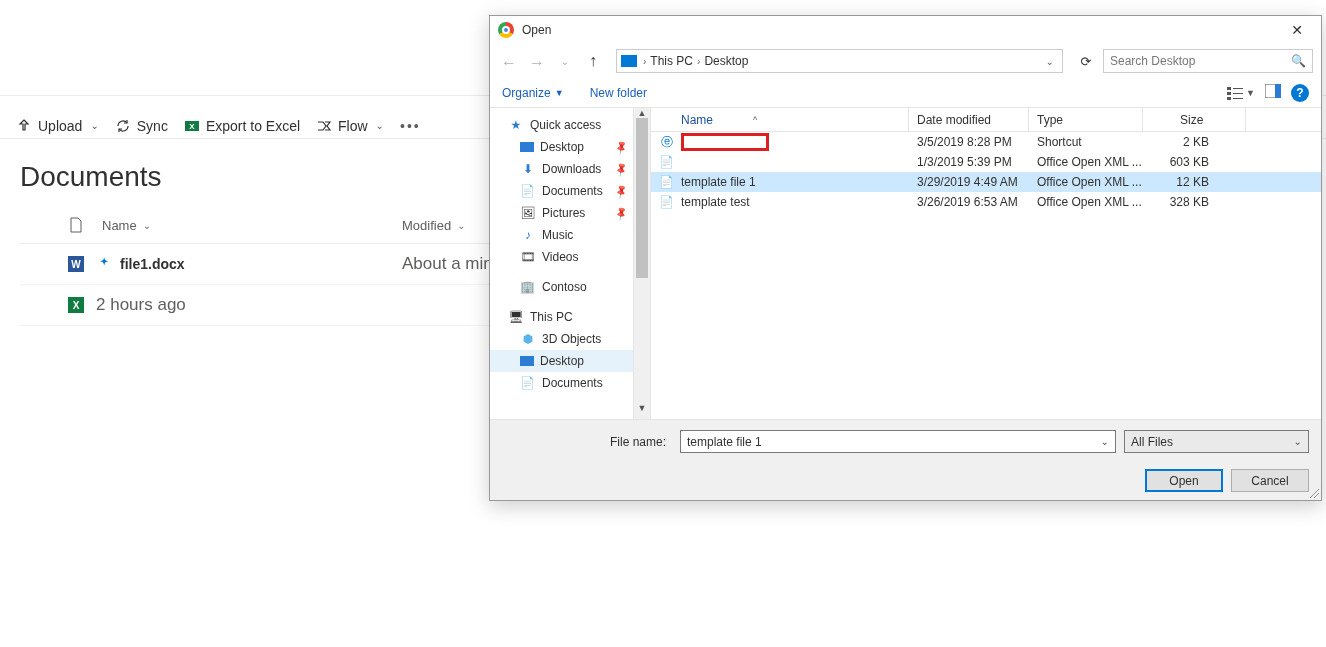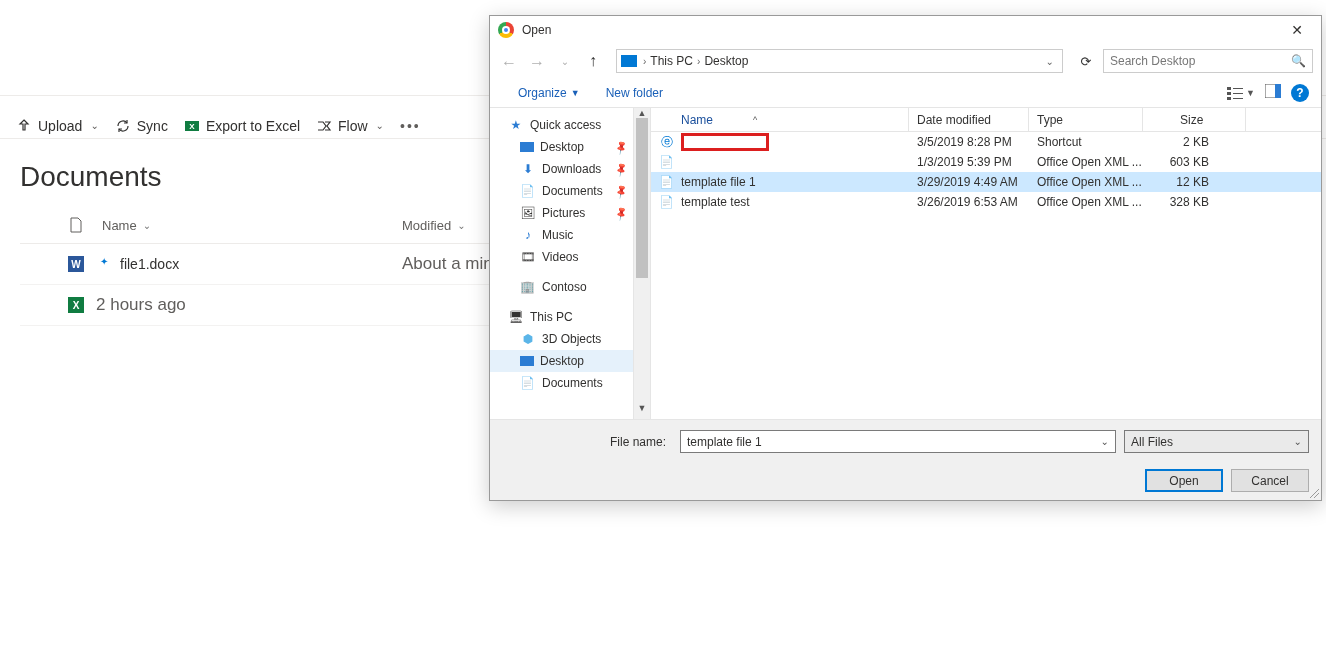--- a/index.html
+++ b/index.html
@@ -13,21 +13,21 @@
   .sp-toolbar .chev { font-size: 10px; color: #605e5c; margin-left: 2px; }
   .sp-toolbar .dots { letter-spacing: 2px; color: #605e5c; font-size: 14px; }
 
   .sp-body { padding: 10px 20px; }
   .sp-title { font-size: 28px; font-weight: 300; margin: 12px 0 18px 0; }
   .sp-list-header { display: flex; align-items: center; padding: 6px 0 10px 46px; border-bottom: 1px solid #edebe9; color: #605e5c; font-size: 13px; }
   .sp-col-name { width: 290px; display: flex; align-items: center; gap: 6px; }
   .sp-col-mod { width: 120px; display: flex; align-items: center; gap: 6px; margin-left: 10px; }
   .sp-doc-icon { width: 20px; display: flex; justify-content: center; }
   .sp-row { display: flex; align-items: center; padding: 10px 0 10px 46px; border-bottom: 1px solid #f3f2f1; font-size: 14px; }
-  .sp-row .fname { width: 290px; display: flex; align-items: center; gap: 10px; }
+  .sp-row .fname { width: 290px; display: flex; align-items: center; gap: 10px; font-weight: bold; }
   .sp-row .mod { width: 120px; color: #605e5c; font-size: 17px; margin-left:10px; }
   .new-burst { width: 10px; height: 10px; position: relative; }
   .new-burst::before { content: "✦"; color: #0078d4; font-size: 10px; position: absolute; top: -3px; left: -2px; }
 
   
   .dialog { position: absolute; left: 489px; top: 15px; width: 833px; height: 486px; background: #fff; border: 1px solid #999; box-shadow: 0 5px 20px rgba(0,0,0,0.2); display: flex; flex-direction: column; }
   .dlg-title { height: 28px; display: flex; align-items: center; padding: 0 4px 0 8px; font-size: 12px; }
   .dlg-title .chrome-icon { width: 16px; height: 16px; border-radius: 50%; background: conic-gradient(#ea4335 0 120deg,#fbbc05 120deg 240deg,#34a853 240deg 360deg); margin-right: 8px; position: relative; }
   .dlg-title .chrome-icon::after { content:""; position:absolute; inset:4px; background:#4285f4; border-radius:50%; border:2px solid #fff; }
   .dlg-title .spacer { flex: 1; }
@@ -38,21 +38,21 @@
   .nav-up { color:#333; }
   .addr-bar { flex: 1; height: 24px; border: 1px solid #ccc; display:flex; align-items:center; padding:0 4px; font-size:12px; gap:4px; margin: 0 6px; }
   .addr-bar .pc-icon { width:16px; height:12px; background:#0078d4; display:inline-block; margin-right:2px; }
   .addr-bar .sep { color:#666; font-size:10px; }
   .addr-drop { color:#666; font-size:10px; margin-left:auto; padding: 0 4px;}
   .refresh { width:22px; text-align:center; color:#333; }
   .search-box { width: 210px; height:24px; border:1px solid #ccc; display:flex; align-items:center; padding:0 6px; font-size:12px; color:#777; justify-content: space-between; }
   .search-box .mag { font-size: 12px; }
 
   .dlg-toolbar { height: 30px; display:flex; align-items:center; padding:0 12px; gap: 26px; font-size:12px; border-bottom: 1px solid #e5e5e5; }
-  .dlg-toolbar .org { color:#1a60b8; display:flex; align-items:center; gap:4px; cursor:pointer;margin-left:16px; }
+  .dlg-toolbar .org { color:#1a60b8; display:flex; align-items:center; gap:4px; cursor:pointer; }
   .dlg-toolbar .newf { color:#1a60b8; cursor:pointer; }
   .dlg-toolbar .spacer { flex:1; }
   .dlg-toolbar .view-icons { display:flex; gap:10px; align-items:center; }
   .dlg-toolbar .help { width:18px; height:18px; border-radius:50%; background:#0078d4; color:#fff; display:flex; align-items:center; justify-content:center; font-size:12px; font-weight:bold; }
 
   .dlg-main { flex:1; display:flex; min-height:0; }
   .tree { width: 144px; border-right: 1px solid #e5e5e5; padding: 6px 0; font-size:12px; overflow:hidden; }
   .tree-item { display:flex; align-items:center; gap:6px; padding: 2px 0 2px 18px; height:22px; cursor:pointer; white-space:nowrap; }
   .tree-item.selected { background:#e5f1fb; }
   .tree-item .pin { margin-left:auto; margin-right:6px; color:#7a7a7a; font-size:10px; transform: rotate(-35deg); }

